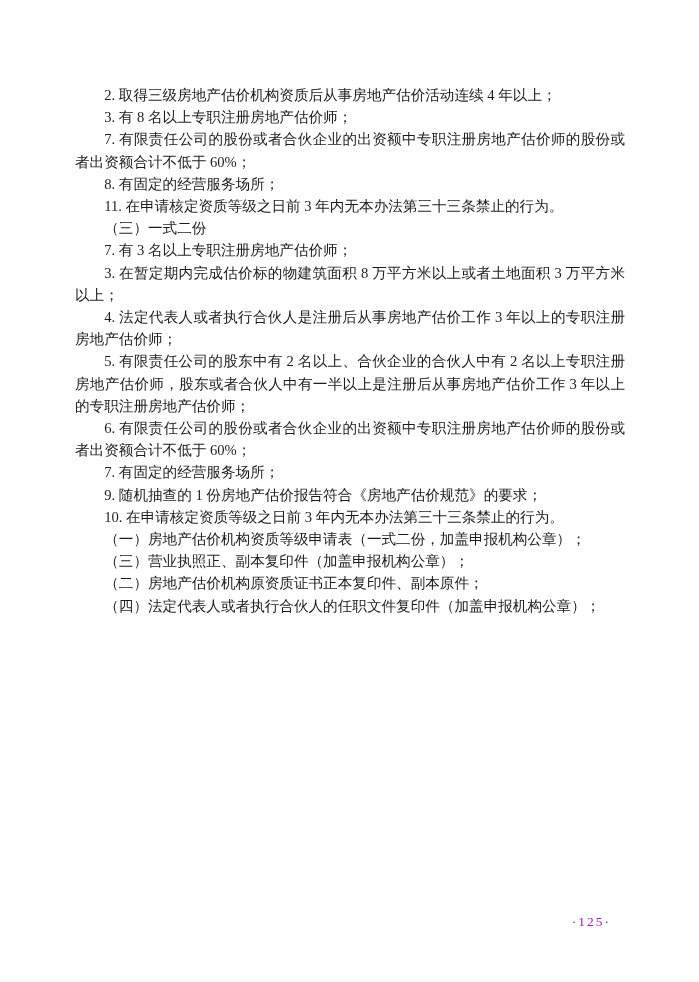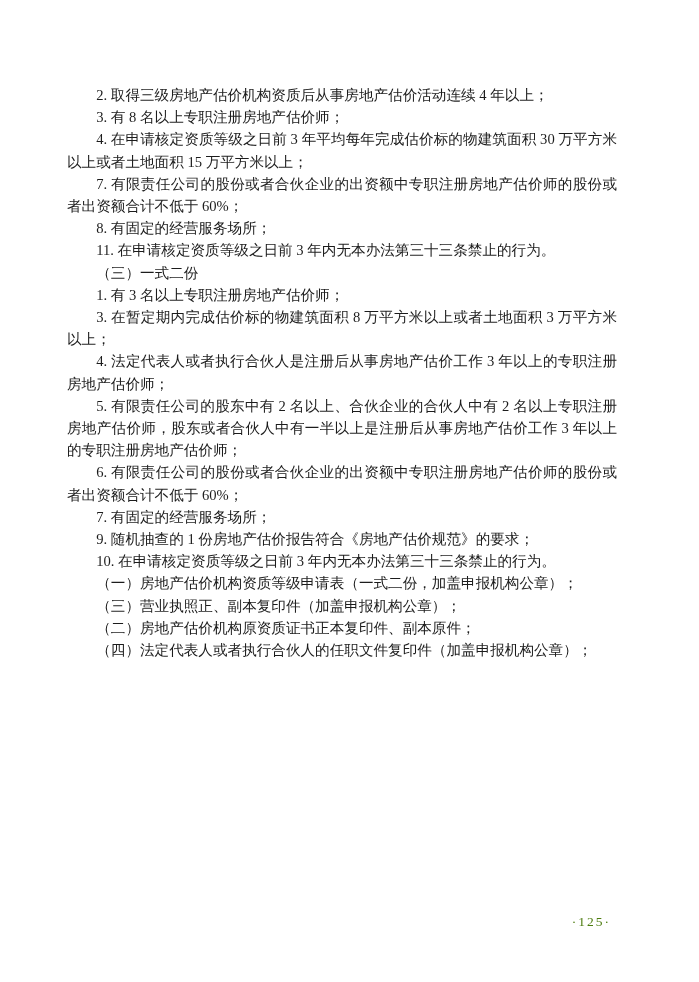--- a/index.html
+++ b/index.html
@@ -7,21 +7,21 @@
     position: relative;
     width: 699px;
     height: 982px;
     background: #ffffff;
     overflow: hidden;
     font-family: "Liberation Serif", "DejaVu Serif", serif;
     color: #1c1c1c;
   }
   .doc-body {
     position: absolute;
-    left: 67px;
+    left: 75px;
     top: 84px;
     width: 550px;
   }
   .para {
     margin: 0;
     padding: 0;
     font-size: 14.6px;
     line-height: 22.2px;
     text-indent: 2em;
     text-align: justify;
@@ -31,36 +31,35 @@
   .article-lead {
     font-weight: 700;
     margin-right: 0.9em;
   }
   .page-number {
     position: absolute;
     right: 88px;
     bottom: 52px;
     font-size: 13.5px;
     letter-spacing: 2px;
-    color: #4d7c0f;
+    color: #a21caf;
   }
 </style>
 </head>
 <body>
 
 <main class="page">
   <div class="doc-body">
       <p class="para">2. 取得三级房地产估价机构资质后从事房地产估价活动连续 4 年以上；</p>
       <p class="para">3. 有 8 名以上专职注册房地产估价师；</p>
-      <p class="para">4. 在申请核定资质等级之日前 3 年平均每年完成估价标的物建筑面积 30 万平方米以上或者土地面积 15 万平方米以上；</p>
       <p class="para">7. 有限责任公司的股份或者合伙企业的出资额中专职注册房地产估价师的股份或者出资额合计不低于 60%；</p>
       <p class="para">8. 有固定的经营服务场所；</p>
       <p class="para">11. 在申请核定资质等级之日前 3 年内无本办法第三十三条禁止的行为。</p>
       <p class="para">（三）一式二份</p>
-      <p class="para">1. 有 3 名以上专职注册房地产估价师；</p>
+      <p class="para">7. 有 3 名以上专职注册房地产估价师；</p>
       <p class="para">3. 在暂定期内完成估价标的物建筑面积 8 万平方米以上或者土地面积 3 万平方米以上；</p>
       <p class="para">4. 法定代表人或者执行合伙人是注册后从事房地产估价工作 3 年以上的专职注册房地产估价师；</p>
       <p class="para">5. 有限责任公司的股东中有 2 名以上、合伙企业的合伙人中有 2 名以上专职注册房地产估价师，股东或者合伙人中有一半以上是注册后从事房地产估价工作 3 年以上的专职注册房地产估价师；</p>
       <p class="para">6. 有限责任公司的股份或者合伙企业的出资额中专职注册房地产估价师的股份或者出资额合计不低于 60%；</p>
       <p class="para">7. 有固定的经营服务场所；</p>
       <p class="para">9. 随机抽查的 1 份房地产估价报告符合《房地产估价规范》的要求；</p>
       <p class="para">10. 在申请核定资质等级之日前 3 年内无本办法第三十三条禁止的行为。</p>
       <p class="para">（一）房地产估价机构资质等级申请表（一式二份，加盖申报机构公章）；</p>
       <p class="para">（三）营业执照正、副本复印件（加盖申报机构公章）；</p>
       <p class="para">（二）房地产估价机构原资质证书正本复印件、副本原件；</p>

